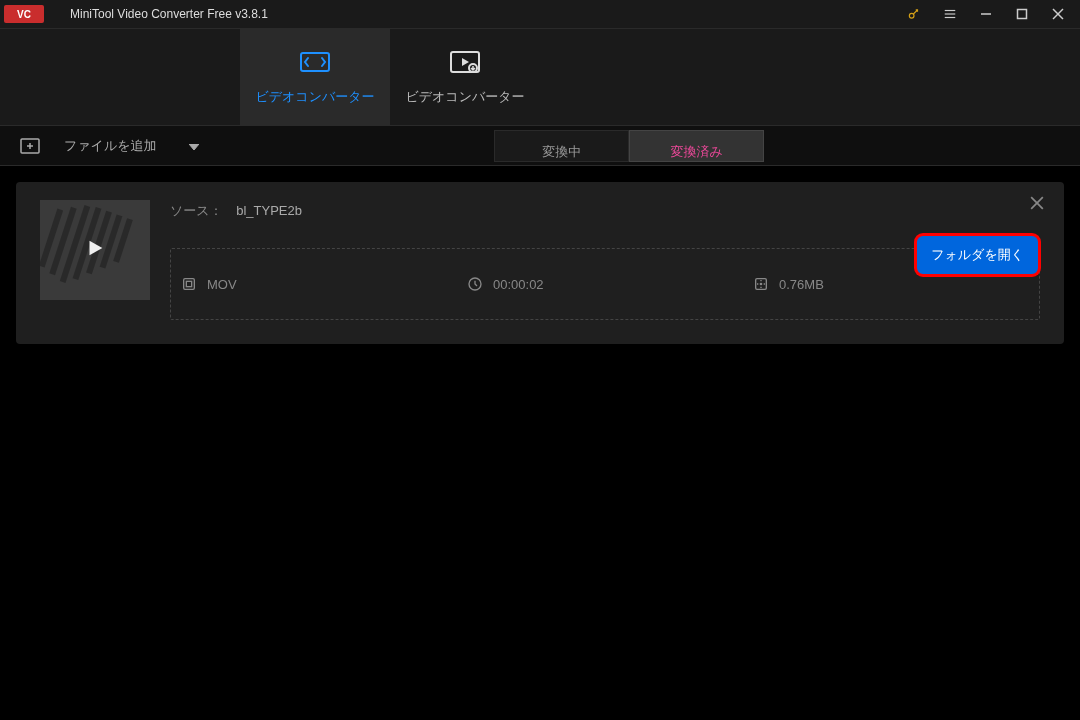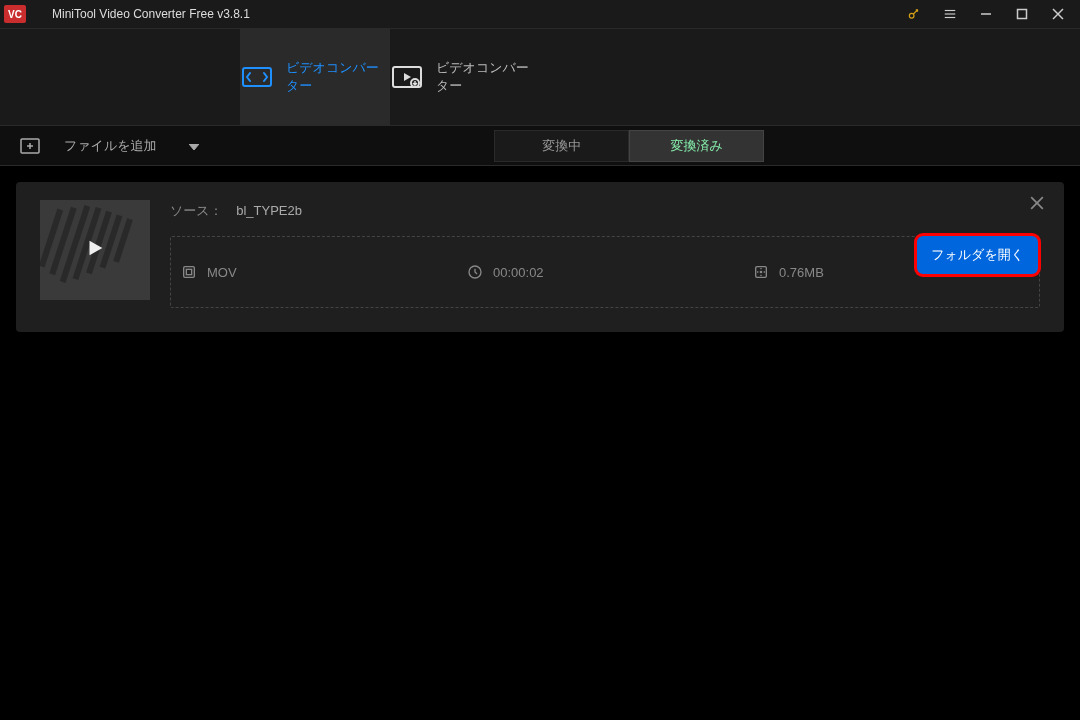--- a/index.html
+++ b/index.html
@@ -1,50 +1,50 @@
 <!DOCTYPE html>
 <html><head>
 <meta charset="utf-8">
 <style>
 * { margin: 0; padding: 0; box-sizing: border-box; font-family: "Segoe UI", Arial, sans-serif; }
 body { background: #000; width: 1080px; height: 720px; overflow: hidden; color: #fff; }
 
 .title-bar { height: 28px; background: #1a1a1a; display: flex; align-items: center; padding: 0 4px; }
-.title-bar .logo { width: 22px; height: 18px; background: #c92d2d; border-radius: 2px; display: flex; align-items: center; justify-content: center; font-size: 10px; font-weight: bold; color: #fff; margin-right: 6px; }
+.title-bar .logo { width: 40px; height: 18px; background: #c92d2d; border-radius: 2px; display: flex; align-items: center; justify-content: center; font-size: 10px; font-weight: bold; color: #fff; margin-right: 6px; }
 .title-bar .title { font-size: 12px; color: #ddd; flex: 1; margin-left: 20px; }
 .title-bar .ctrl { width: 36px; height: 28px; display: flex; align-items: center; justify-content: center; color: #ccc; cursor: pointer; }
 .key-icon svg { width: 14px; height: 14px; }
 
 .nav { background: #1a1a1a; display: flex; border-top: 1px solid #2a2a2a; border-bottom: 1px solid #2a2a2a; }
 .nav .spacer-left { width: 240px; }
-.nav-item { width: 150px; height: 96px; display: flex; flex-direction: row; align-items: center; justify-content: center; gap: 12px; cursor: pointer; }
+.nav-item { width: 150px; height: 96px; display: flex; flex-direction: column; align-items: center; justify-content: center; gap: 12px; cursor: pointer; }
 .nav-item.active { background: #2a2a2a; }
 .nav-item.active .nav-label { color: #1e90ff; }
 .nav-item.active svg { stroke: #1e90ff; fill: none; }
 .nav-icon { height: 28px; display: flex; align-items: center; justify-content: center; }
 .nav-icon svg { stroke: #ddd; fill: none; }
 .nav-label { font-size: 13px; color: #bbb; }
 
 .toolbar { background: #0f0f0f; height: 40px; display: flex; align-items: center; padding: 0 20px; border-bottom: 1px solid #2a2a2a; }
 .add-file { display: flex; align-items: center; gap: 24px; color: #aaa; font-size: 13px; cursor: pointer; }
 .add-file svg { stroke: #aaa; }
 .add-dropdown { margin-left: 8px; }
 .status-tabs { flex: 1; display: flex; justify-content: center; gap: 0; }
-.status-tab { width: 135px; height: 32px; display: flex; align-items: center; justify-content: center; font-size: 13px; color: #999; cursor: pointer; background: #1a1a1a; border: 1px solid #2a2a2a; }
-.status-tab.active { background: #333; color: #86efac; border-color: #444; }
+.status-tab { width: 135px; height: 32px; display: flex; align-items: flex-end; justify-content: center; font-size: 13px; color: #999; cursor: pointer; background: #1a1a1a; border: 1px solid #2a2a2a; }
+.status-tab.active { background: #333; color: #ec4899; border-color: #444; }
 
 .content { padding: 16px; background: #000; }
 .card { background: #1f1f1f; border-radius: 4px; padding: 18px 24px 24px 24px; display: flex; gap: 20px; position: relative; }
 .thumb { width: 110px; height: 100px; background: #3a3a3a; position: relative; cursor: pointer; display: flex; align-items: center; justify-content: center; overflow: hidden; }
 .thumb-bars { position: absolute; inset: 0; }
 .thumb-bar { position: absolute; background: #222; opacity: 0.7; }
 .play-overlay { position: relative; z-index: 2; }
 .play-overlay svg { fill: #eee; }
 
-.card-body { flex: 1; display: flex; flex-direction: column; gap: 16px; padding-top: 2px; }
+.card-body { flex: 1; display: flex; flex-direction: column; gap: 28px; padding-top: 2px; }
 .source-line { font-size: 13px; color: #888; }
 .source-line .name { color: #aaa; margin-left: 10px; }
 .details-box { border: 1px dashed #444; border-radius: 2px; height: 72px; display: flex; align-items: center; padding: 0 10px; gap: 10px; }
 .detail { flex: 1; display: flex; align-items: center; gap: 10px; color: #888; font-size: 13px; }
 .detail svg { stroke: #888; width: 16px; height: 16px; }
 
 .close-card { position: absolute; top: 14px; right: 18px; color: #888; cursor: pointer; width: 16px; height: 16px; }
 
 .open-folder { position: absolute; right: 24px; top: 52px; background: #0066dd; border: 2px solid #ff0000; color: #fff; font-size: 13px; padding: 10px 14px; border-radius: 8px; cursor: pointer; font-weight: 500; box-shadow: 0 0 0 1px #ff0000; }
 </style>

